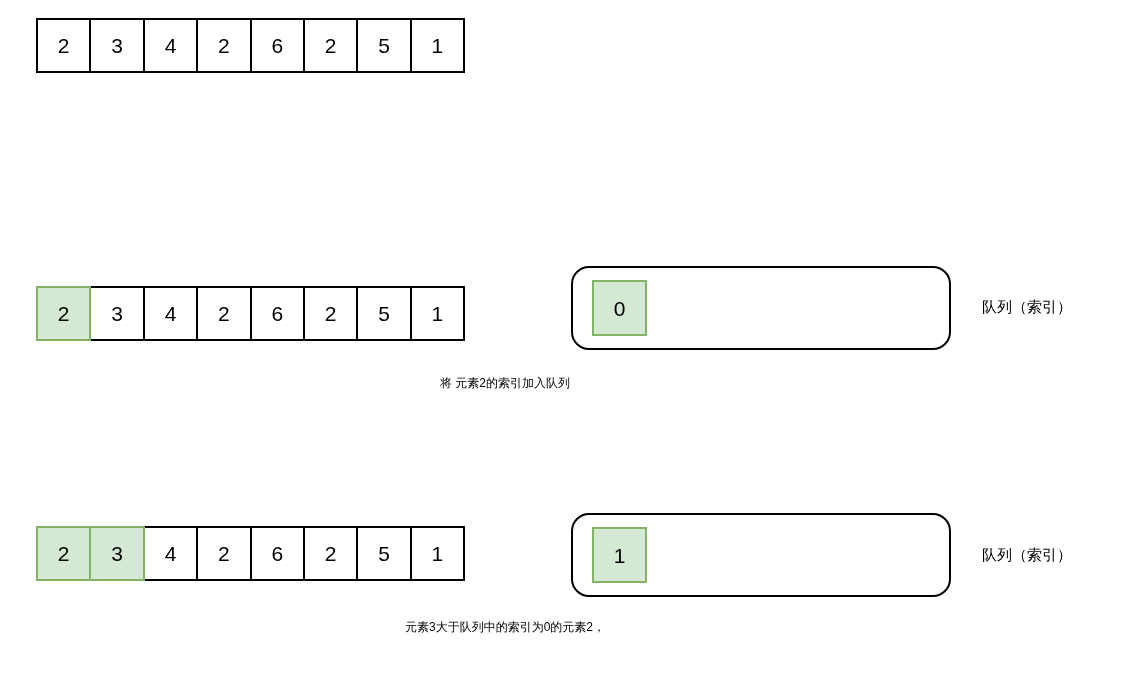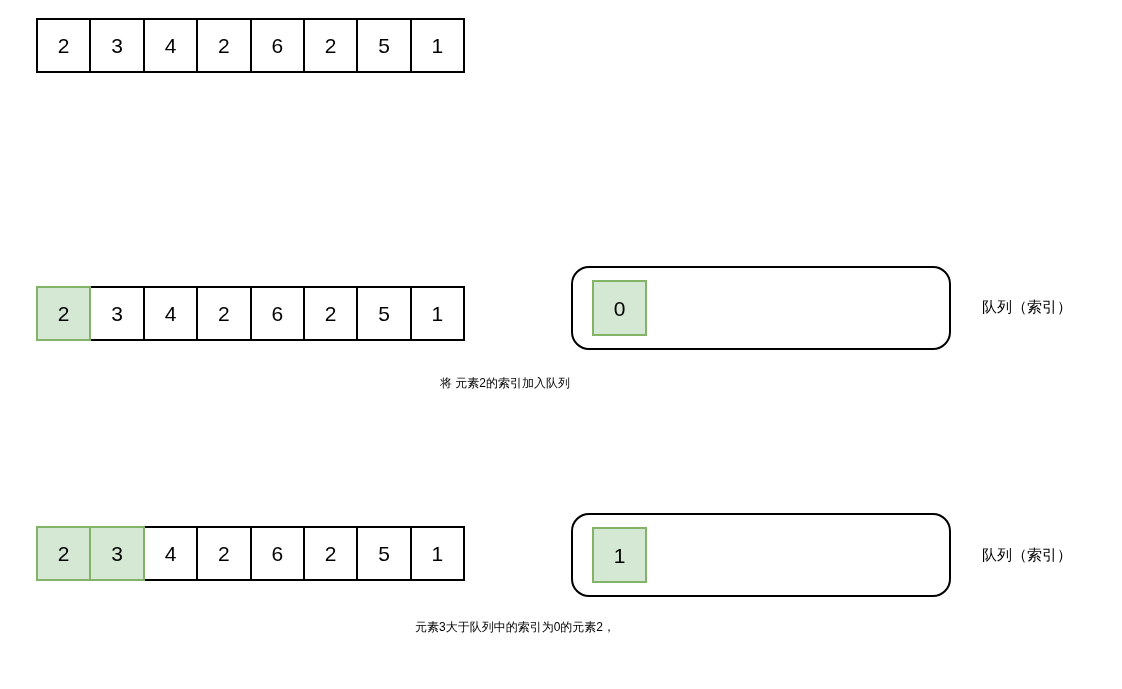--- a/index.html
+++ b/index.html
@@ -144,17 +144,17 @@
     <div class="cell">5</div>
     <div class="cell">1</div>
   </div>
 
   <div class="queue-box" id="queue-3" style="left:571px; top:513px; width:380px; height:84px;">
     <div class="queue-slot">1</div>
   </div>
 
   <div class="side-label" style="left:982px; top:545px;">队列（索引）</div>
 
-  <div class="caption" style="left:0px; top:618px; width:1010px;margin-left:10px;">
+  <div class="caption" style="left:0px; top:618px; width:1010px;">
     <span class="line">元素3大于队列中的索引为0的元素2，</span>
   </div>
 
 </div>
 
 </body></html>

